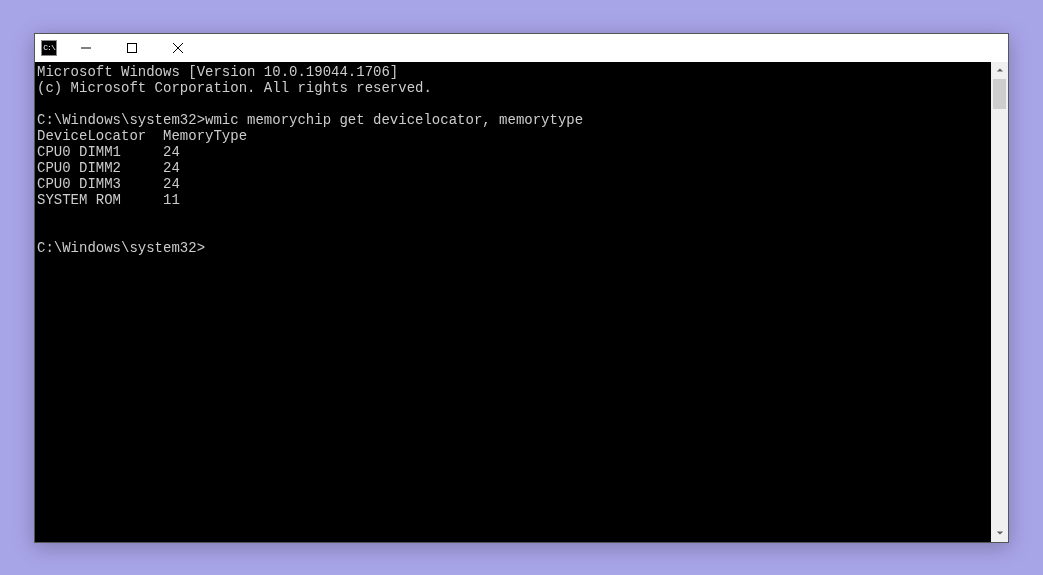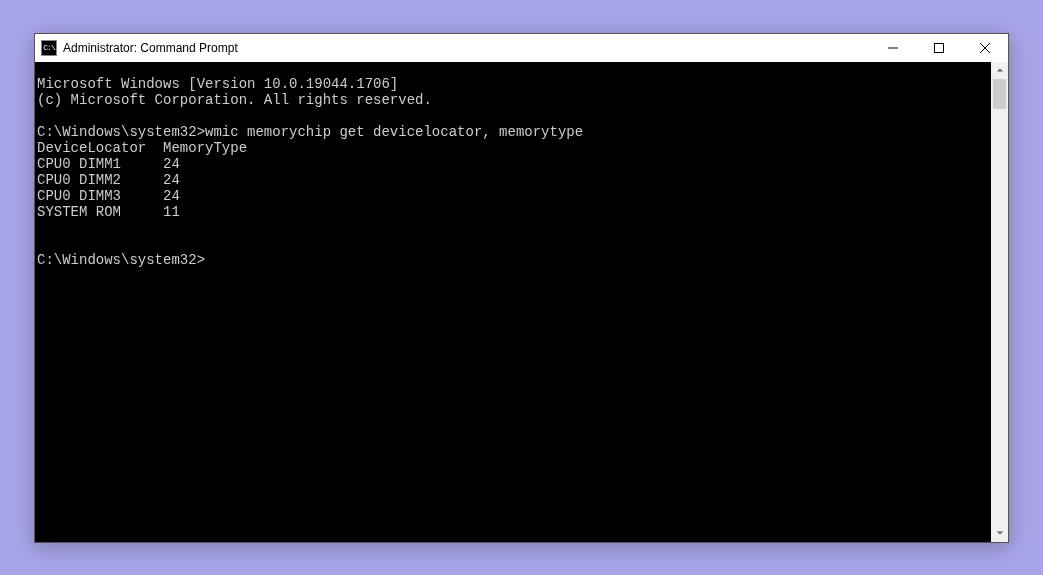--- a/index.html
+++ b/index.html
@@ -77,21 +77,20 @@
     .console {
       flex: 1;
       background: #000;
       color: #ccc;
       font-family: Consolas, "Courier New", monospace;
       font-size: 14px;
       line-height: 16px;
       padding: 2px 0 2px 2px;
       white-space: pre;
       overflow: hidden;
-      margin-top: 12px;
     }
     .scrollbar {
       width: 17px;
       background: #f0f0f0;
       display: flex;
       flex-direction: column;
     }
     .scrollbar-arrow {
       height: 17px;
       background: #f0f0f0;
@@ -120,21 +119,20 @@
     }
   </style>
 </head>
 <body>
 
 <div class="window">
   <div class="titlebar">
     <div class="titlebar-icon">
       <span>C:\</span>
     </div>
-    <div class="titlebar-text">Administrator: Command Prompt</div>
     <div class="titlebar-controls">
       <div class="titlebar-btn">
         <svg viewBox="0 0 10 10">
             <line x1="0" y1="5" x2="10" y2="5" stroke="#000" stroke-width="1"></line>
           </svg>
       </div>
       <div class="titlebar-btn">
         <svg viewBox="0 0 10 10">
             <rect x="0.5" y="0.5" width="9" height="9" fill="none" stroke="#000" stroke-width="1"></rect>
           </svg>

